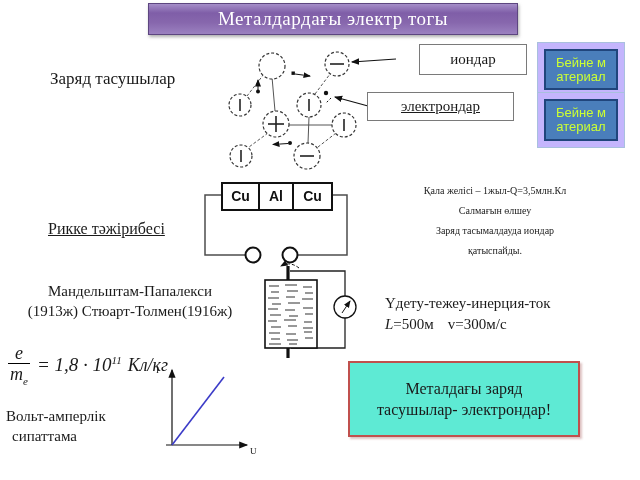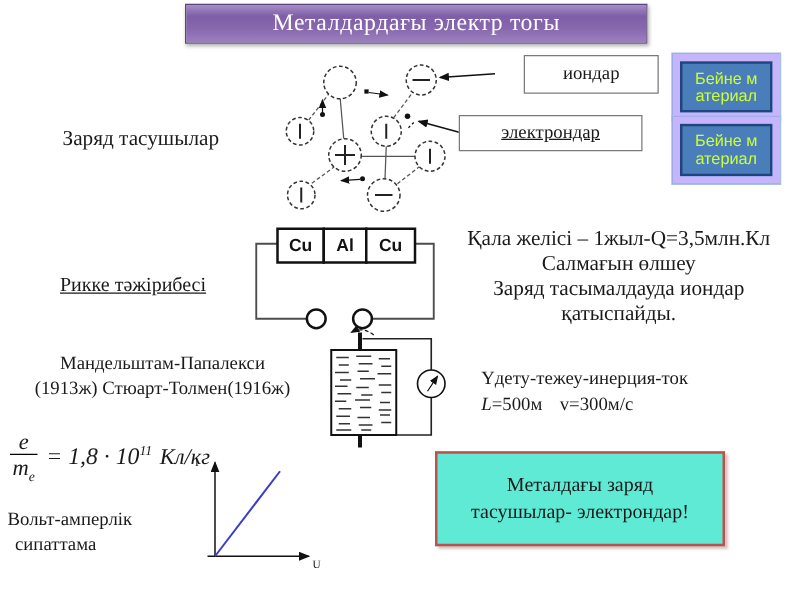--- a/index.html
+++ b/index.html
@@ -8,42 +8,42 @@
 
   
   .title-bar{position:absolute;left:148px;top:3px;width:368px;height:30px;
     background:linear-gradient(180deg,#a58ec8 0%,#7f5ea8 30%,#8767ad 62%,#9b81c0 100%);
     border:1px solid #5d4680;box-shadow:1px 2px 3px rgba(110,110,110,.55);
     display:flex;align-items:center;justify-content:center;}
   .title-bar span{color:#ffffff;font-size:19px;letter-spacing:.5px;}
 
   
   .txt{position:absolute;white-space:nowrap;}
-  .charge-label{left:50px;top:69px;font-size:17px;margin-top:32px;}
+  .charge-label{left:50px;top:69px;font-size:17px;}
   .rikke-label{left:48px;top:220px;font-size:16px;text-decoration:underline;}
 
   
   .callout{position:absolute;background:#fff;border:1px solid #7a7a7a;
     display:flex;align-items:center;justify-content:center;font-size:15px;}
   .ions-box{left:419px;top:44px;width:106px;height:29px;}
   .electrons-box{left:367px;top:92px;width:145px;height:27px;text-decoration:underline;}
 
   
   .video-btn{position:absolute;left:538px;width:74px;background:#4a7ebb;
     border:6px solid #c4b5fd;box-shadow:inset 0 0 0 2px #20457c,0 0 0 1px #a9c0de;
     display:flex;align-items:center;justify-content:center;cursor:pointer;}
   .video-btn-1{top:43px;height:41px;}
   .video-btn-2{top:93px;height:42px;}
   .video-btn-label{font-family:"Liberation Sans","DejaVu Sans",sans-serif;
     font-size:13px;line-height:14px;color:#ccff33;width:56px;
     word-break:break-all;text-align:center;}
 
   
   .city-text{position:absolute;left:352px;top:181px;width:286px;text-align:center;
-    font-size:17px;line-height:20px;}
+    font-size:10px;line-height:20px;}
   .scientists{position:absolute;left:2px;top:281px;width:256px;text-align:center;
     font-size:15px;line-height:20px;}
   .inertia{position:absolute;left:385px;top:293px;width:240px;font-size:15px;line-height:21px;}
   .inertia .it{font-style:italic;}
   .inertia .vgap{margin-left:14px;}
   .vac-label{position:absolute;left:6px;top:406px;font-size:15px;line-height:20px;}
   .vac-label .l2{padding-left:6px;}
 
   
   .formula{position:absolute;left:8px;top:344px;display:flex;align-items:center;

